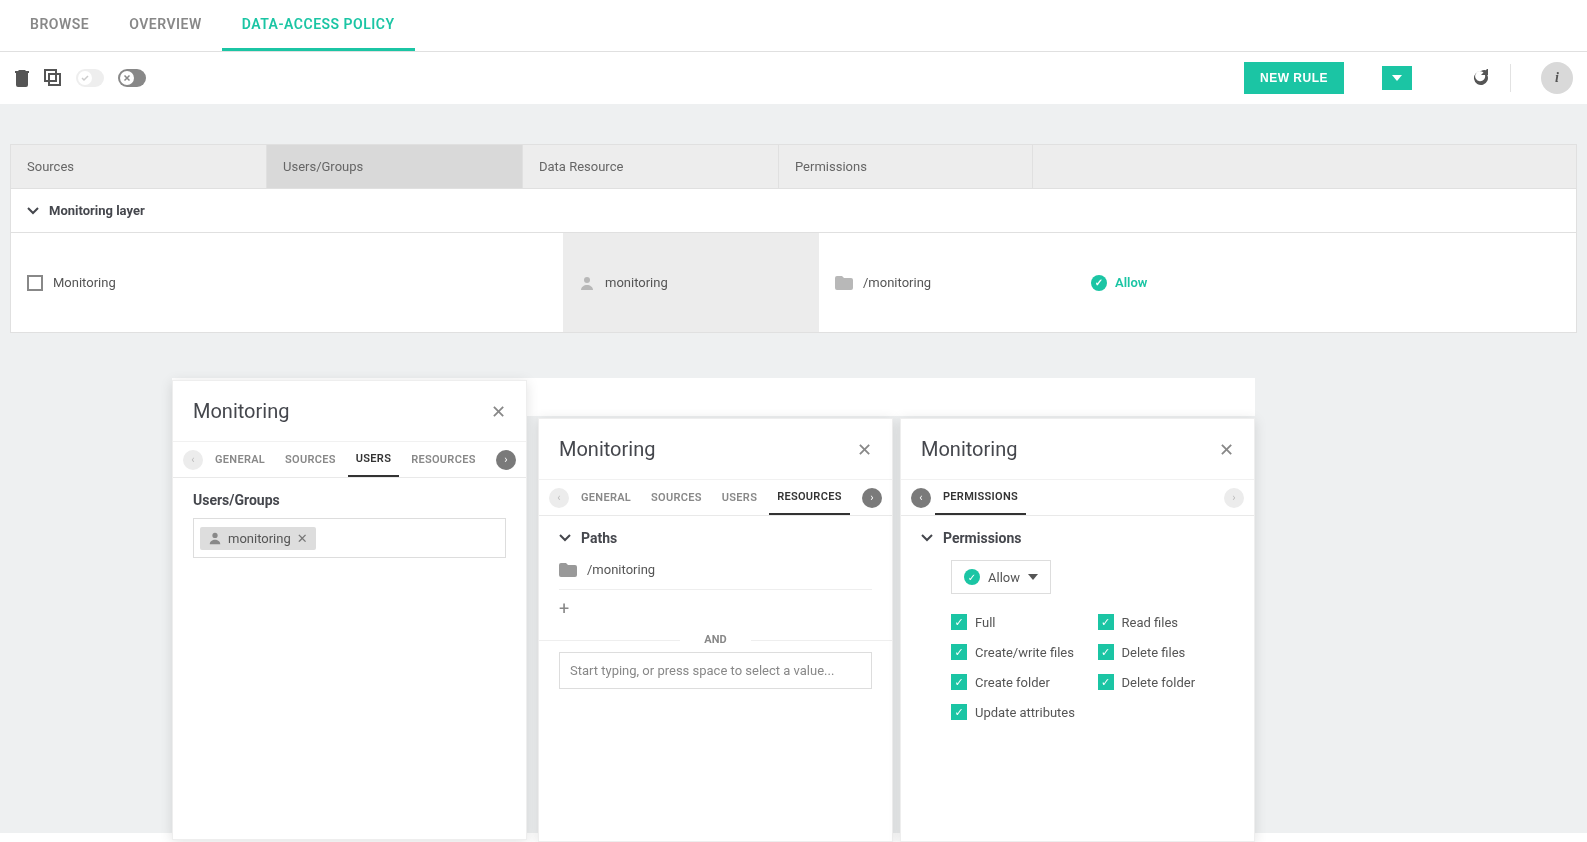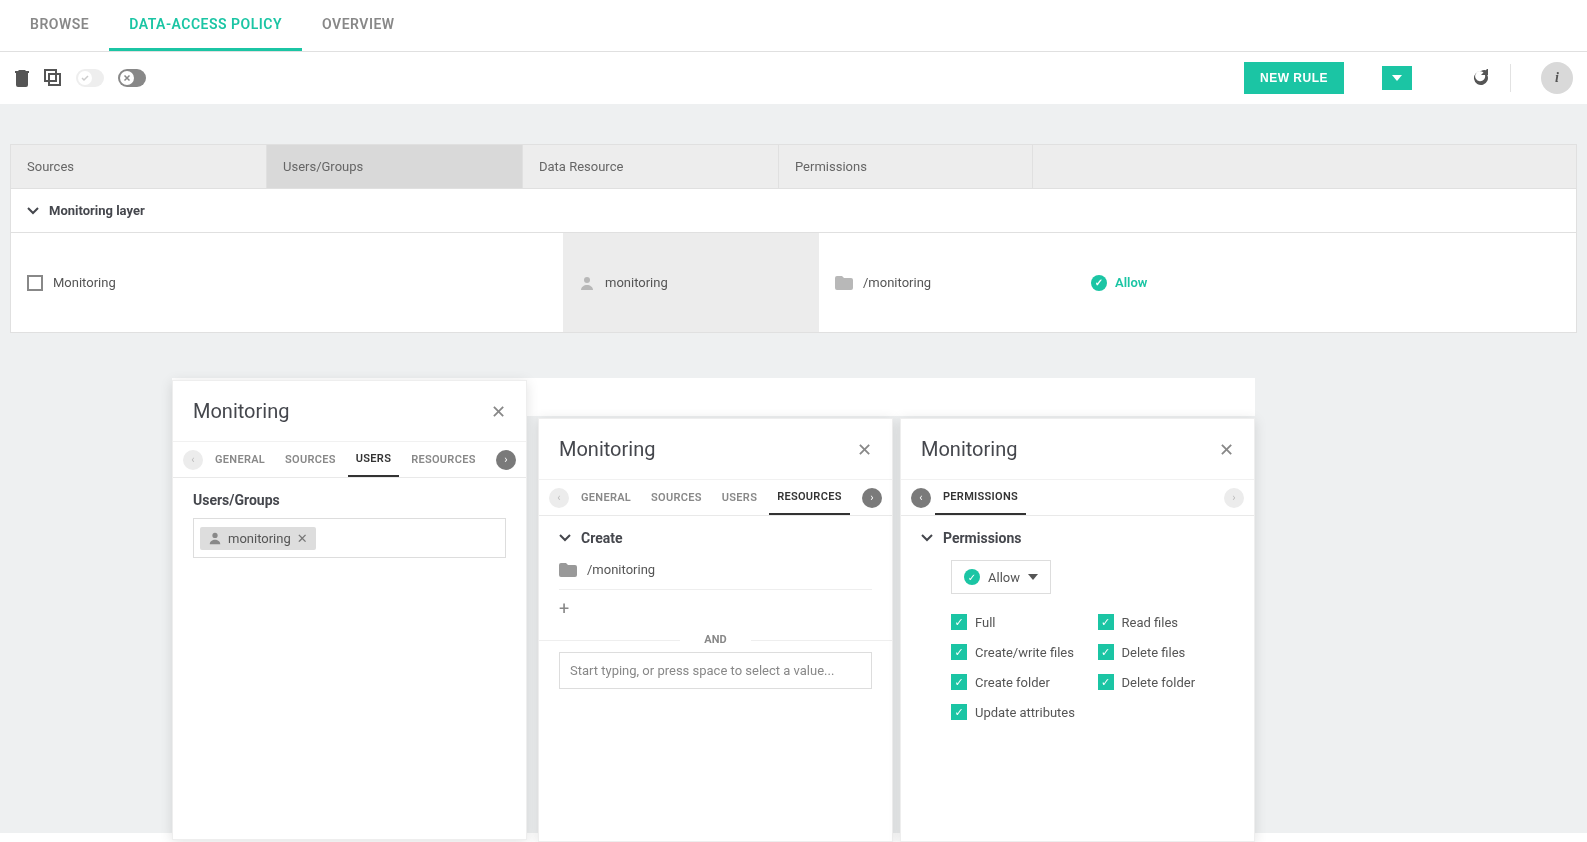--- a/index.html
+++ b/index.html
@@ -88,22 +88,22 @@
   .perm-item { display:flex; align-items:center; gap:8px; font-size:13px; color:#555;}
   .cb-checked { width:16px; height:16px; background:#1bc5a4; display:inline-flex; align-items:center; justify-content:center; color:#fff; font-size:11px; }
   
   svg { display:block; }
 </style>
 </head>
 <body>
 
 <div class="top-tabs">
   <div class="top-tab">BROWSE</div>
+  <div class="top-tab">OVERVIEW</div>
   <div class="top-tab active">DATA-ACCESS POLICY</div>
-  <div class="top-tab">OVERVIEW</div>
 </div>
 
 <div class="toolbar">
   <div class="toolbar-left">
     <span class="toolbar-icon">
       <svg width="16" height="18" viewBox="0 0 16 18">
           <path fill="#555" d="M2 4h12v12a2 2 0 0 1-2 2H4a2 2 0 0 1-2-2V4zm3-3h6l1 1h3v2H1V2h3l1-1z"></path>
         </svg>
     </span>
     <span class="toolbar-icon">
@@ -250,21 +250,21 @@
     <div class="ptab active">RESOURCES</div>
     <div class="ptab-spacer"></div>
     <div class="nav-circle active">›</div>
   </div>
   <div class="section-hdr">
     <span>
         <svg width="12" height="8" viewBox="0 0 12 8">
           <path d="M1 1l5 5 5-5" fill="none" stroke="#45474d" stroke-width="2"></path>
         </svg>
       </span>
-    <span>Create</span>
+    <span>Paths</span>
   </div>
   <div class="path-row">
     <span>
       <svg width="18" height="14" viewBox="0 0 18 14">
           <path d="M0 2a2 2 0 0 1 2-2h5l2 2h7a2 2 0 0 1 2 2v8a2 2 0 0 1-2 2H2a2 2 0 0 1-2-2V2z" fill="#999"></path>
         </svg>
     </span>
     <span>/monitoring</span>
   </div>
   <div style="border-top:1px solid #eee; margin:6px 20px 0 20px;"></div>

